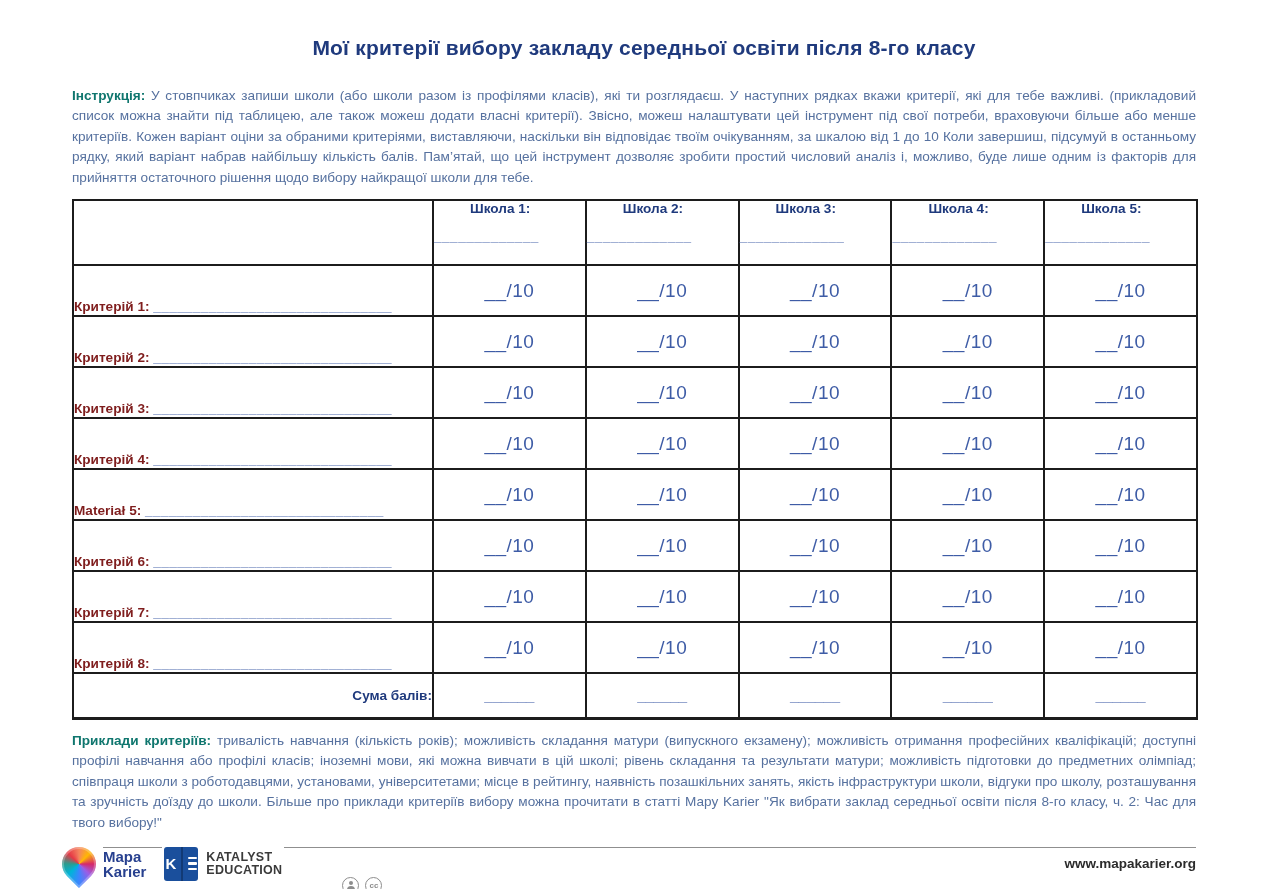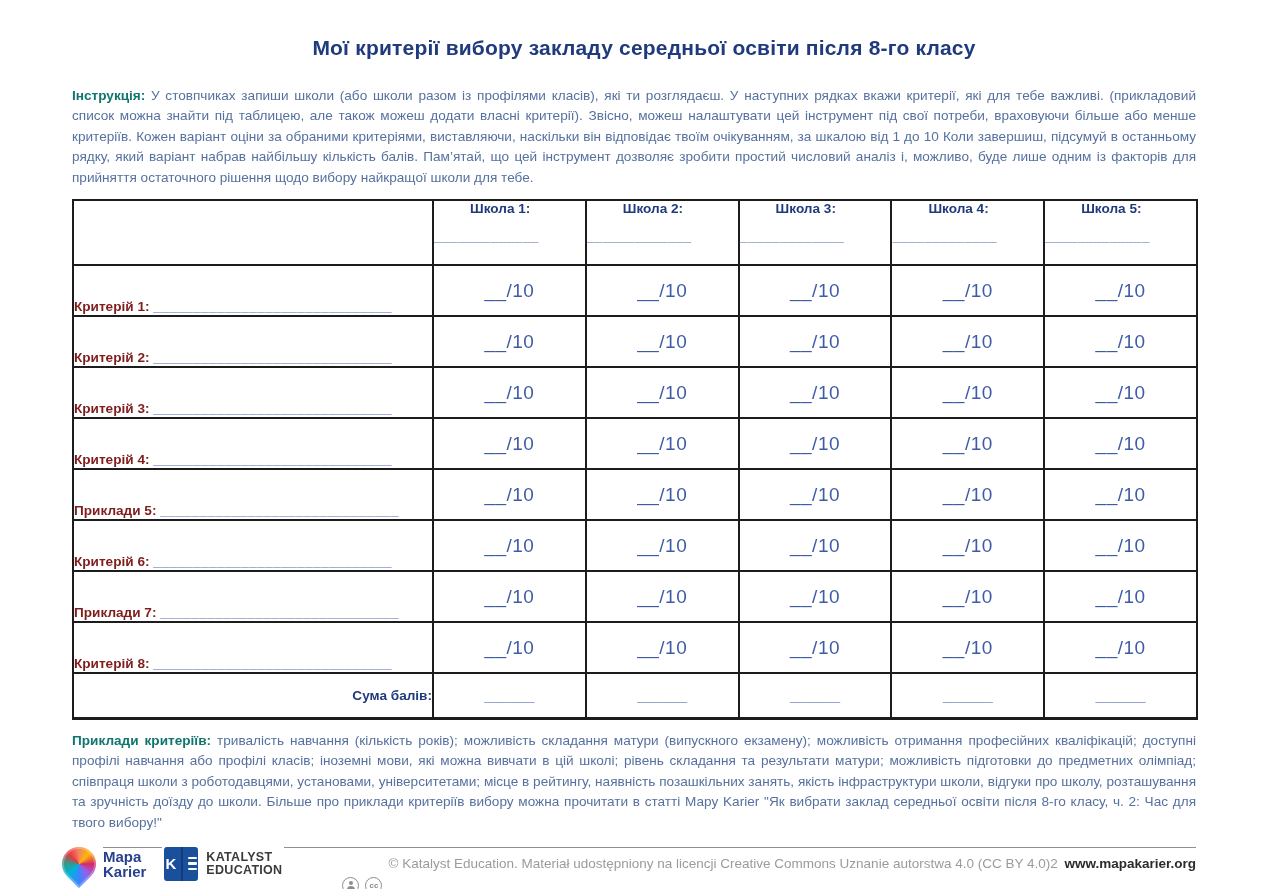--- a/index.html
+++ b/index.html
@@ -177,37 +177,37 @@
       </tr>
       <tr class="crit">
         <td class="crit-cell"><span class="crit-label">Критерій 4: </span><span class="crit-line">______________________________</span></td>
         <td class="score">__/10</td>
         <td class="score">__/10</td>
         <td class="score">__/10</td>
         <td class="score">__/10</td>
         <td class="score">__/10</td>
       </tr>
       <tr class="crit">
-        <td class="crit-cell"><span class="crit-label">Приклади 5: </span><span class="crit-line">______________________________</span></td>
+        <td class="crit-cell"><span class="crit-label">Materiał 5: </span><span class="crit-line">______________________________</span></td>
         <td class="score">__/10</td>
         <td class="score">__/10</td>
         <td class="score">__/10</td>
         <td class="score">__/10</td>
         <td class="score">__/10</td>
       </tr>
       <tr class="crit">
         <td class="crit-cell"><span class="crit-label">Критерій 6: </span><span class="crit-line">______________________________</span></td>
         <td class="score">__/10</td>
         <td class="score">__/10</td>
         <td class="score">__/10</td>
         <td class="score">__/10</td>
         <td class="score">__/10</td>
       </tr>
       <tr class="crit">
-        <td class="crit-cell"><span class="crit-label">Приклади 7: </span><span class="crit-line">______________________________</span></td>
+        <td class="crit-cell"><span class="crit-label">Критерій 7: </span><span class="crit-line">______________________________</span></td>
         <td class="score">__/10</td>
         <td class="score">__/10</td>
         <td class="score">__/10</td>
         <td class="score">__/10</td>
         <td class="score">__/10</td>
       </tr>
       <tr class="crit">
         <td class="crit-cell"><span class="crit-label">Критерій 8: </span><span class="crit-line">______________________________</span></td>
         <td class="score">__/10</td>
         <td class="score">__/10</td>
@@ -254,20 +254,19 @@
         </span>
         <span class="katalyst-text">
           <span>KATALYST</span><br>
           <span>EDUCATION</span>
         </span>
       </div>
 
       <div class="license-wrap">
         <span class="cc-ic cc-person"></span>
         <span class="cc-ic cc-cc">cc</span>
-        <span class="license-text"><span>©</span><span> Katalyst Education. Materiał udostępniony na licencji Creative Commons Uznanie autorstwa 4.0 (CC BY 4.0)2</span></span>
       </div>
 
       <a class="footer-url" href="#">www.mapakarier.org</a>
     </div>
   </div>
 
 </div>
 
 </body></html>

